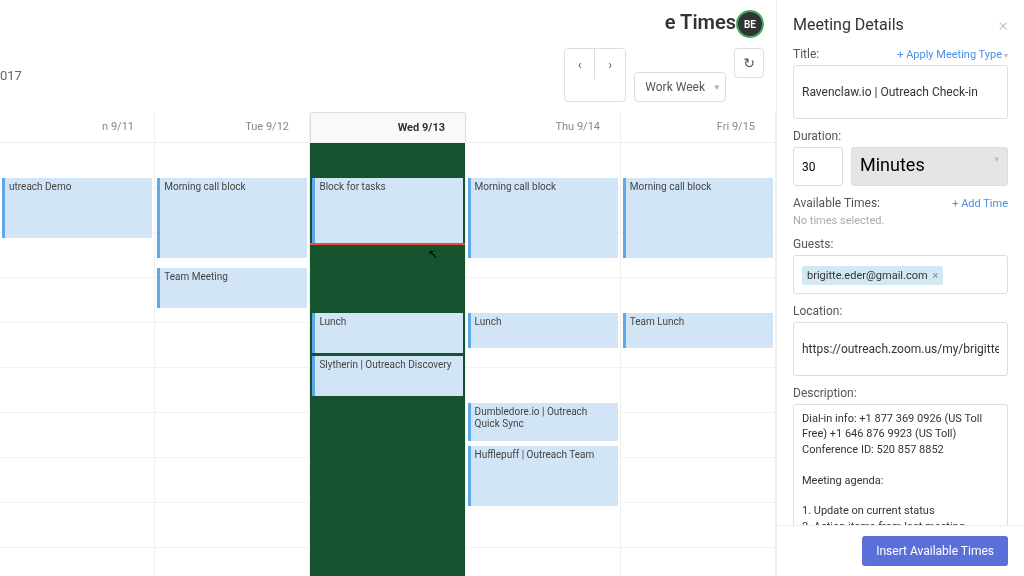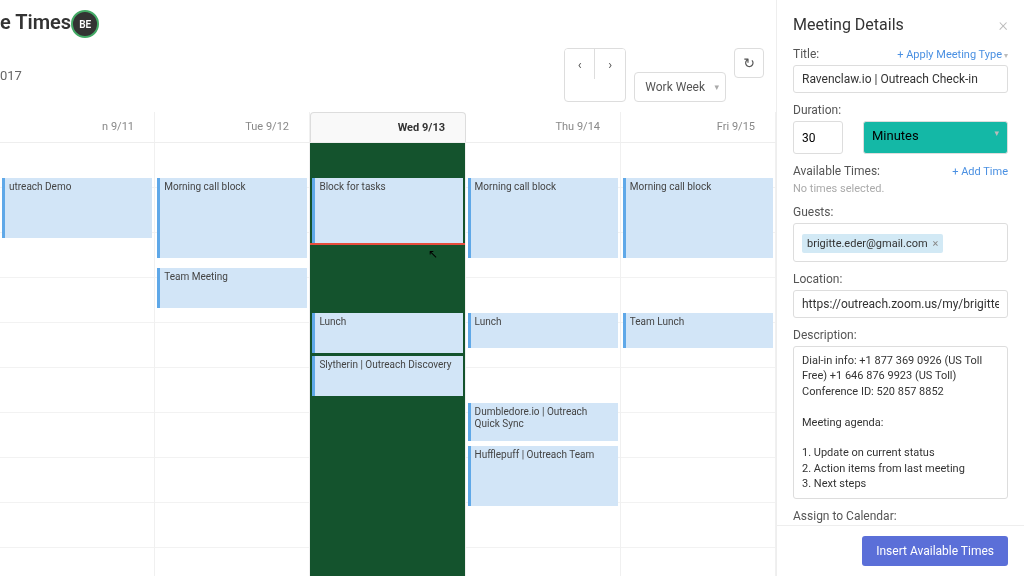--- a/index.html
+++ b/index.html
@@ -1,19 +1,19 @@
 <!DOCTYPE html>
 <html><head>
 <meta charset="utf-8">
 <style>
 * { box-sizing: border-box; margin: 0; padding: 0; font-family: -apple-system, BlinkMacSystemFont, "Segoe UI", Roboto, sans-serif; }
 body { background: #fff; width: 1024px; height: 576px; overflow: hidden; position: relative; }
 .main { display: flex; height: 100%; }
 .calendar-area { flex: 1; min-width: 0; position: relative; background: #fff; }
-.cal-header { padding: 10px 12px 6px 0; display: flex; justify-content: flex-start; align-items: flex-start; }
+.cal-header { padding: 10px 12px 6px 0; display: flex; justify-content: flex-end; align-items: flex-start; }
 .page-title { font-size: 20px; font-weight: 600; color: #333; }
 .avatar-badge { width: 28px; height: 28px; border-radius: 50%; background: #333; color: #fff; font-size: 10px; font-weight: 600; display: inline-flex; align-items: center; justify-content: center; border: 2px solid #4a6; }
 .cal-toolbar { display: flex; justify-content: space-between; align-items: center; padding: 4px 12px 10px 0; }
 .date-label { font-size: 13px; color: #666; }
 .toolbar-right { display: flex; gap: 8px; }
 .nav-btns { display: flex; border: 1px solid #ddd; border-radius: 4px; overflow: hidden; }
 .nav-btn { background: #fff; border: none; width: 30px; height: 30px; cursor: pointer; font-size: 13px; color: #555; }
 .nav-btn:first-child { border-right: 1px solid #ddd; }
 .view-select { border: 1px solid #ddd; border-radius: 4px; background: #fff; padding: 0 20px 0 10px; height: 30px; font-size: 12px; color: #555; cursor: pointer; position: relative; display: inline-flex; align-items: center; margin-top: 24px; }
 .view-select::after { content: "▾"; position: absolute; right: 6px; color: #aaa; font-size: 9px; }
@@ -30,24 +30,24 @@
 .hour-line { border-bottom: 1px solid #f2f2f2; height: 45px; }
 .event { position: absolute; left: 2px; right: 2px; background: #d2e5f7; border-left: 3px solid #5fa8e8; font-size: 10px; color: #444; padding: 3px 4px; overflow: hidden; line-height: 1.2; }
 .now-line { position: absolute; left: 0; right: 0; height: 2px; background: #e74c3c; z-index: 5; }
 .details-panel { width: 248px; border-left: 1px solid #eee; padding: 14px 16px 60px 16px; position: relative; background: #fff; display: flex; flex-direction: column; }
 .details-title { font-size: 16px; font-weight: 400; color: #333; margin-bottom: 12px; display: flex; justify-content: space-between; align-items: center; }
 .close-x { color: #bbb; font-size: 18px; cursor: pointer; font-weight: 300; }
 .field-row { margin-bottom: 10px; }
 .field-label { font-size: 12px; color: #555; margin-bottom: 4px; display: flex; justify-content: space-between; align-items: center; }
 .field-link { color: #4a90e2; font-size: 11px; cursor: pointer; }
 .field-link-caret::after { content: " ▾"; color: #bbb; font-size: 8px; }
-.field-input { width: 100%; border: 1px solid #ddd; border-radius: 3px; padding: 6px 8px; font-size: 12px; color: #333; }
-.dur-row { display: flex; gap: 20px; }
+.field-input { width: 100%; border: 1px solid #ddd; border-radius: 3px; padding: 19px 8px; font-size: 12px; color: #333; }
+.dur-row { display: flex; gap: 8px; }
 .dur-num { width: 50px; border: 1px solid #ddd; border-radius: 3px; padding: 6px 8px; font-size: 12px; text-align: left; }
-.dur-unit { flex: 1; border: 1px solid #ddd; border-radius: 3px; padding: 6px 22px 10px 8px; font-size: 13px; background: #14b8a6; position: relative; }
+.dur-unit { flex: 1; border: 1px solid #ddd; border-radius: 3px; padding: 6px 22px 10px 8px; font-size: 18px; background: #e5e5e5; position: relative; }
 .dur-unit::after { content: "▾"; position: absolute; right: 8px; color: #bbb; font-size: 9px; }
 .muted { font-size: 11px; color: #aaa; }
 .guest-chip { display: inline-flex; align-items: center; background: #d2e9f5; color: #333; font-size: 11px; padding: 3px 5px; border-radius: 2px; }
 .guest-chip .x { margin-left: 5px; color: #888; cursor: pointer; font-size: 11px; }
 .guest-box { border: 1px solid #ddd; border-radius: 3px; padding: 8px; min-height: 30px; }
 .desc-box { width: 100%; border: 1px solid #ddd; border-radius: 3px; padding: 6px 8px; font-size: 11px; color: #333; line-height: 1.4; min-height: 120px; white-space: pre-wrap; }
 .panel-footer { position: absolute; bottom: 0; left: 0; right: 0; padding: 10px 16px; border-top: 1px solid #eee; background: #fff; text-align: right; }
 .primary-btn { background: #5b6fd8; color: #fff; border: none; border-radius: 3px; padding: 8px 14px; font-size: 12px; cursor: pointer; }
 .bg-content { position: absolute; right: 0; top: 0; width: 130px; padding: 10px 8px; font-size: 11px; color: #444; }
 .bg-avatar { width: 44px; height: 44px; border-radius: 50%; background: #222; color: #fff; display: flex; align-items: center; justify-content: center; font-size: 14px; font-weight: 600; margin: 20px 0 6px 10px; }

